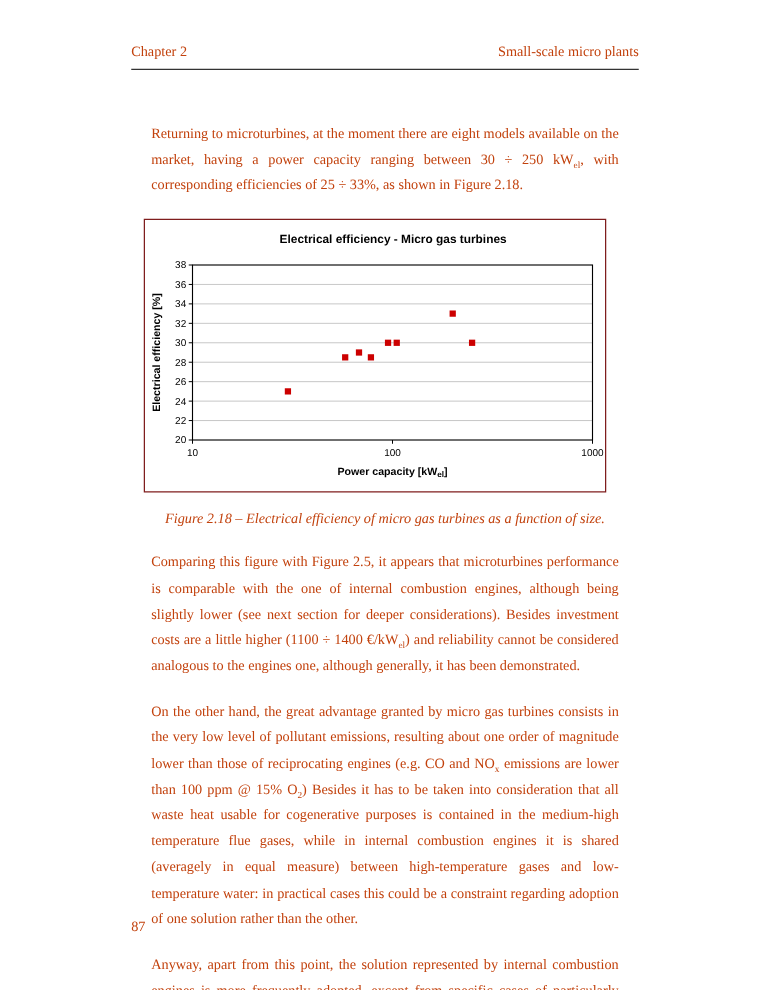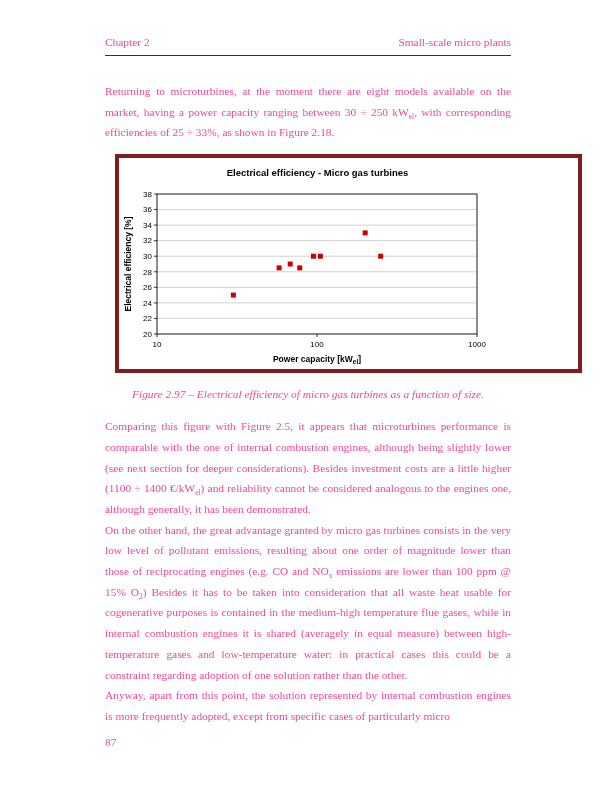--- a/index.html
+++ b/index.html
@@ -1,34 +1,34 @@
 <!DOCTYPE html>
 <html><head>
 <meta charset="utf-8">
 <style>
   * { margin:0; padding:0; box-sizing:border-box; }
   html,body { background:#ffffff; }
   body { width:612px; height:792px; }
   .page {
     position:relative; width:612px; height:792px; background:#ffffff;
-    font-family:"Liberation Serif", serif; color:#ec4899; overflow:hidden;
+    font-family:"Liberation Serif", serif; color:#c2410c; overflow:hidden;
   }
   .header {
     position:absolute; left:105px; top:36px; width:406px;
     display:flex; justify-content:space-between;
     font-size:11.4px; padding-bottom:7px; border-bottom:0.8px solid #333;
   }
   .content {
     position:absolute; left:105px; top:81px; width:406px;
     font-size:11.4px; line-height:20.7px; text-align:justify;
   }
-  .par { margin:0; }
+  .par { margin:16px; }
   sub { font-size:0.65em; line-height:0; }
   .figure-box {
-    width:467px; height:219px; border:4px solid #7f1d1d;
+    width:370px; height:219px; border:1px solid #7f1d1d;
     margin:11px 0 0 10px; background:#fff;
   }
   .chart-svg { display:block; }
   .chart-svg text { font-family:"Liberation Sans", sans-serif; fill:#000; }
   .caption {
     text-align:center; font-style:italic; margin:12px 0 13px 0; line-height:18px;
   }
   .page-number { position:absolute; left:105px; top:736px; font-size:11.4px; }
 </style>
 </head>
@@ -89,21 +89,21 @@
           <rect x="178.23513643047687" y="107.38888888888889" width="5" height="5" fill="#cc0000"></rect>
           <rect x="191.93577684621565" y="95.72222222222221" width="5" height="5" fill="#cc0000"></rect>
           <rect x="198.89028785119012" y="95.72222222222221" width="5" height="5" fill="#cc0000"></rect>
           <rect x="243.664799306237" y="72.38888888888889" width="5" height="5" fill="#cc0000"></rect>
           <rect x="259.170401387526" y="95.72222222222221" width="5" height="5" fill="#cc0000"></rect>
           <text transform="translate(12,106) rotate(-90)" text-anchor="middle" font-size="8.5" font-weight="bold">Electrical efficiency [%]</text>
           <text x="198" y="204" text-anchor="middle" font-size="8.5" font-weight="bold">Power capacity [kW<tspan font-size="6.5" dy="1.8">el</tspan><tspan dy="-1.8">]</tspan></text>
         </svg>
     </div>
 
-    <p class="caption">Figure 2.97 – Electrical efficiency of micro gas turbines as a function of size.</p>
+    <p class="caption">Figure 2.18 – Electrical efficiency of micro gas turbines as a function of size.</p>
 
     <p class="par">Comparing this figure with Figure 2.5, it appears that microturbines performance is comparable with the one of internal combustion engines, although being slightly lower (see next section for deeper considerations). Besides investment costs are a little higher (1100 ÷ 1400 €/kW<sub>el</sub>) and reliability cannot be considered analogous to the engines one, although generally, it has been demonstrated.</p>
     <p class="par">On the other hand, the great advantage granted by micro gas turbines consists in the very low level of pollutant emissions, resulting about one order of magnitude lower than those of reciprocating engines (e.g. CO and NO<sub>x</sub> emissions are lower than 100 ppm @ 15% O<sub>2</sub>) Besides it has to be taken into consideration that all waste heat usable for cogenerative purposes is contained in the medium-high temperature flue gases, while in internal combustion engines it is shared (averagely in equal measure) between high-temperature gases and low-temperature water: in practical cases this could be a constraint regarding adoption of one solution rather than the other.</p>
     <p class="par">Anyway, apart from this point, the solution represented by internal combustion engines is more frequently adopted, except from specific cases of particularly micro</p>
 
   </div>
 
   <div class="page-number">87</div>
 
 </div>

